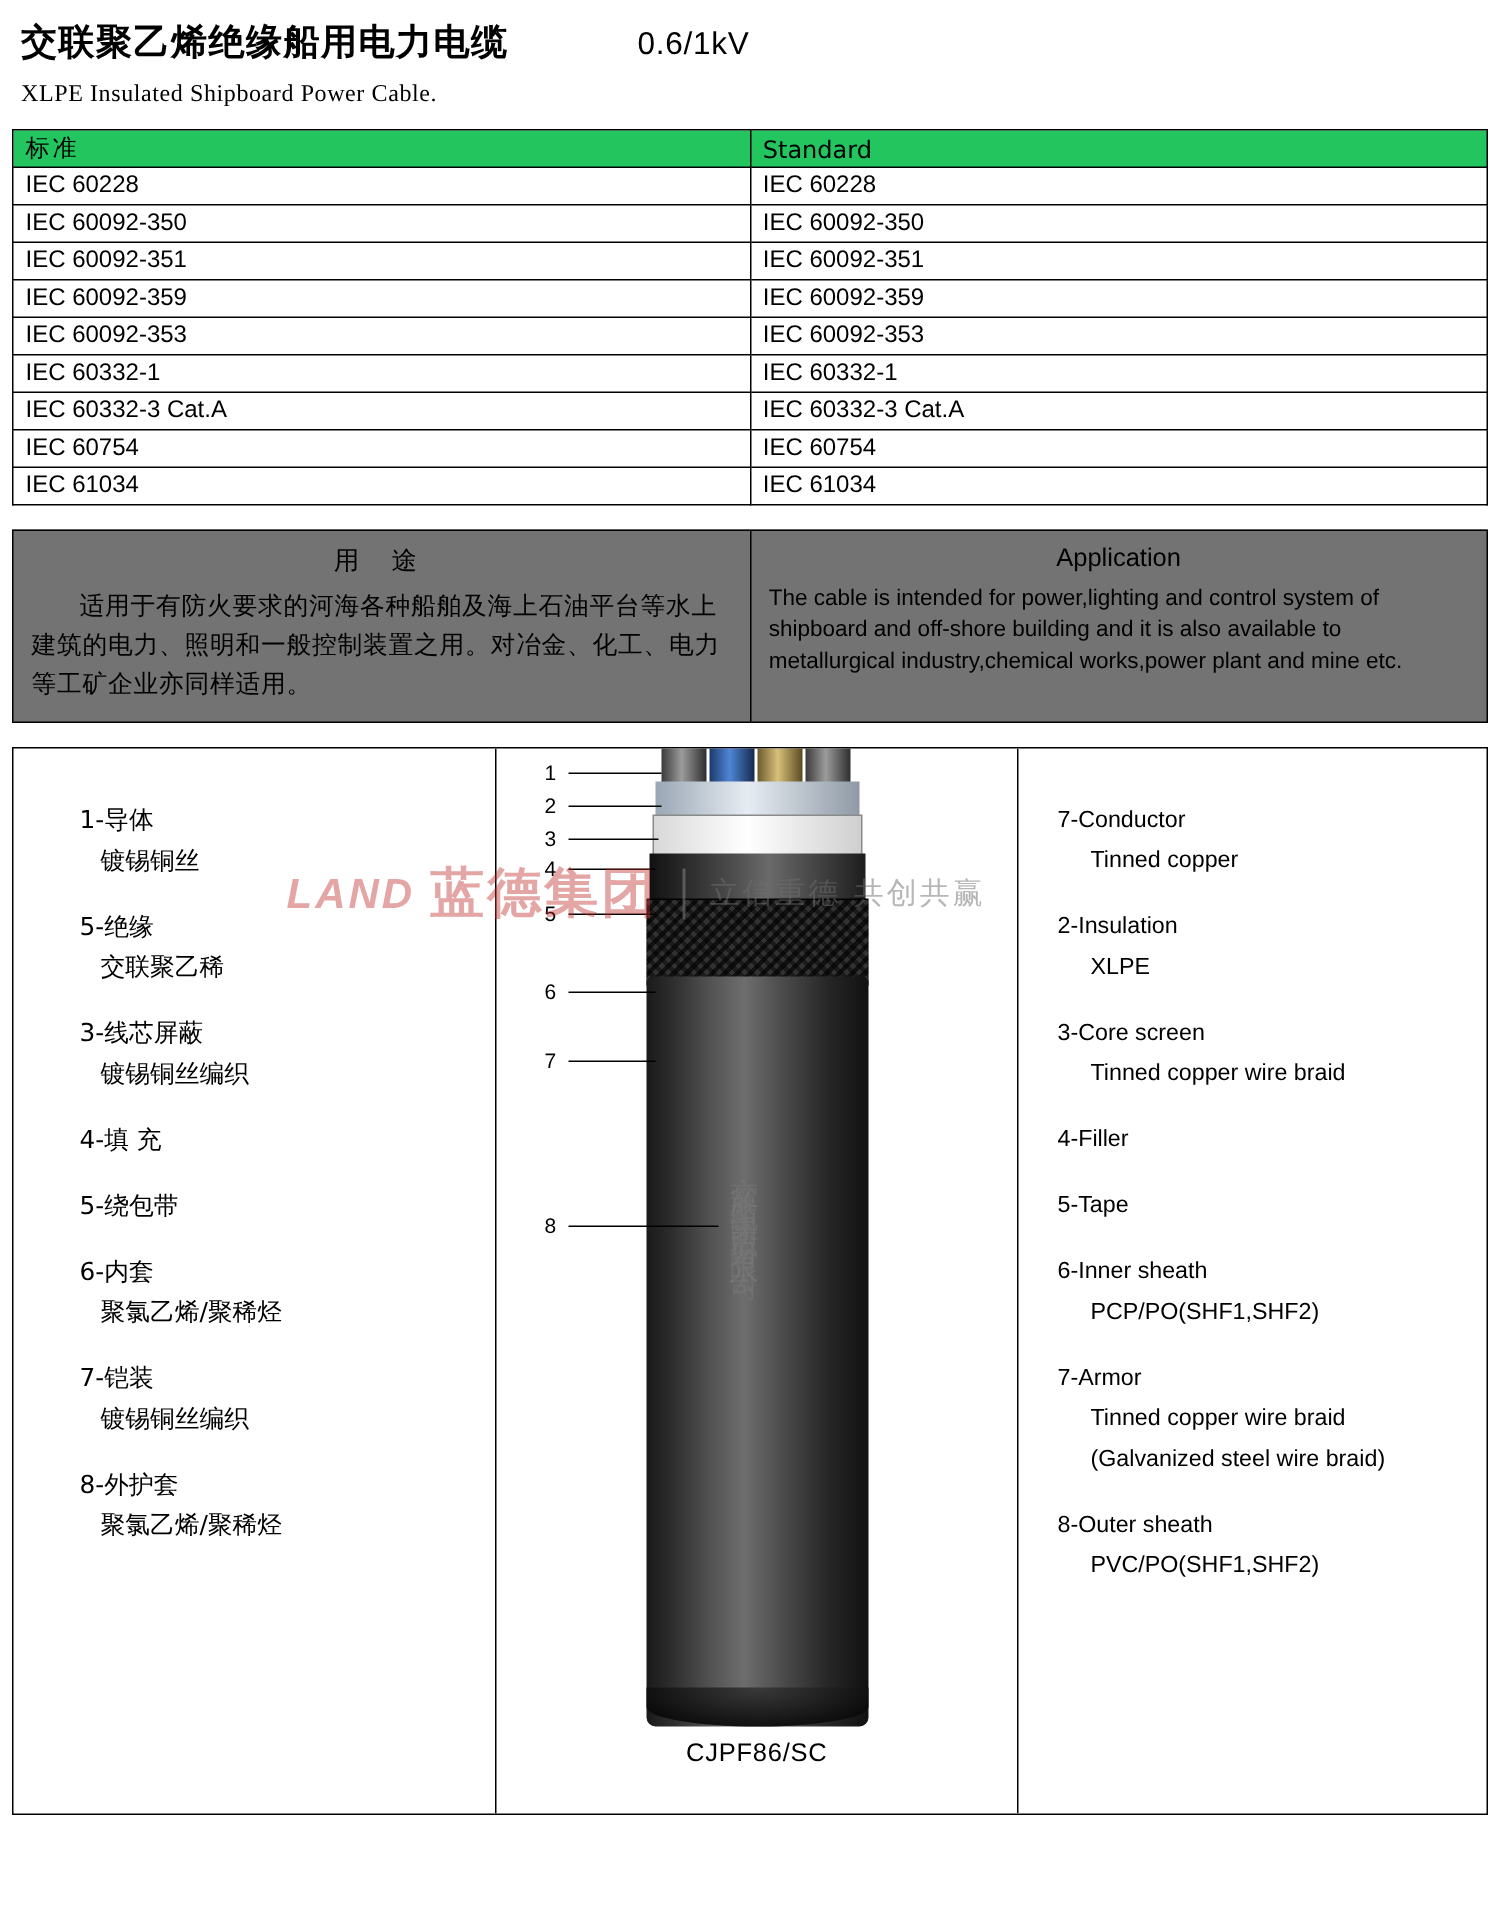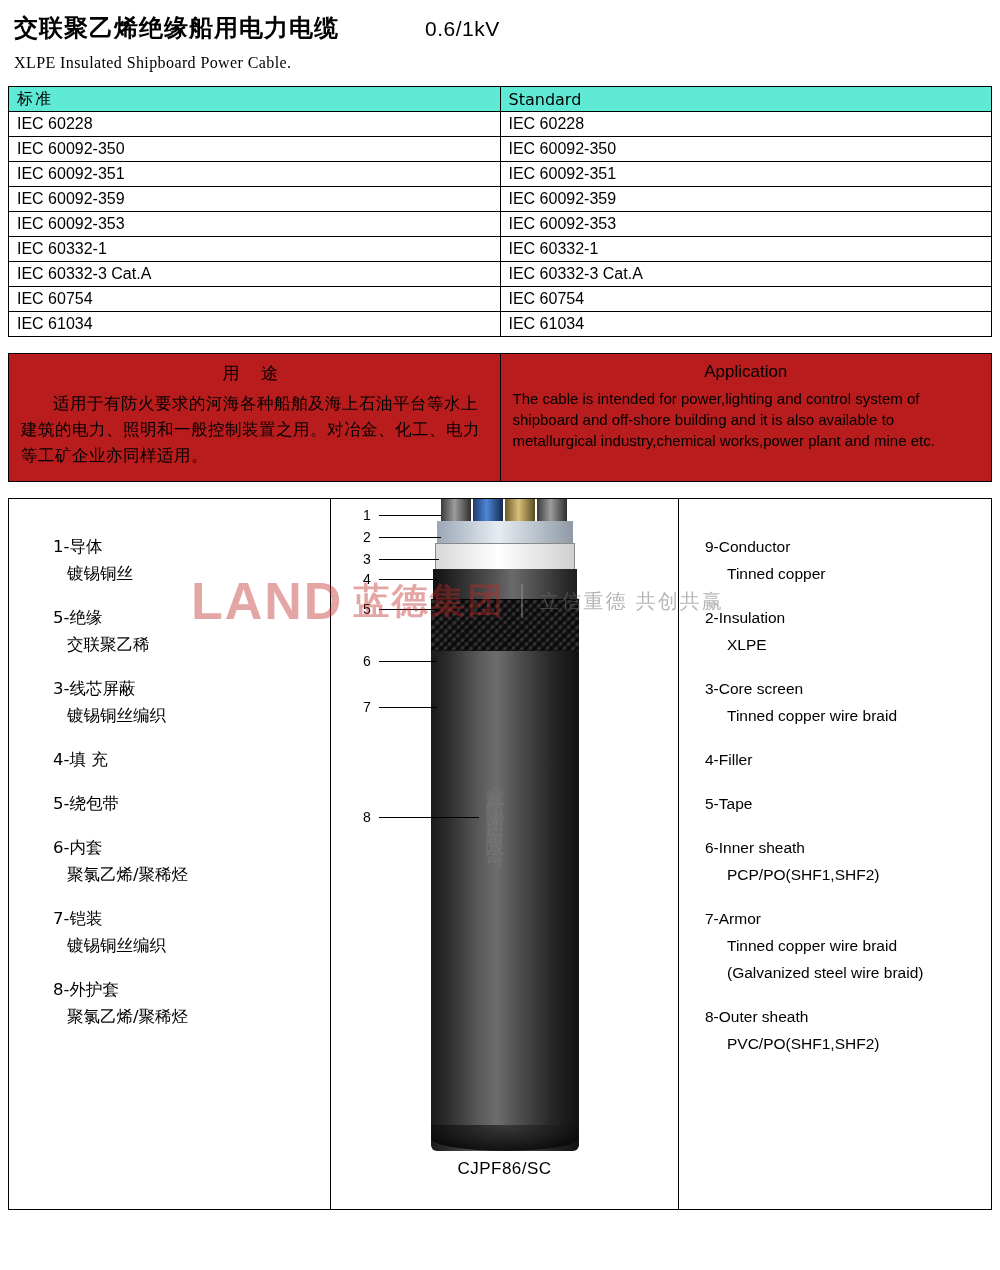--- a/index.html
+++ b/index.html
@@ -50,32 +50,32 @@
     table-layout: fixed;
   }
   .std-table td {
     border: 1px solid #000;
     height: 25px;
     padding: 0 8px;
     font-size: 16px;
     vertical-align: middle;
   }
   .std-table tr.head td {
-    background: #5eead4;
+    background: #22c55e;
     font-family: "DejaVu Sans", sans-serif;
     font-size: 16px;
   }
   .std-table tr.head td.cn { letter-spacing: 2px; }
 
   
   .app-wrap {
     margin-top: 16px;
     width: 984px;
     border: 1px solid #000;
-    background: #b91c1c;
+    background: #737373;
     display: flex;
   }
   .app-left {
     width: 492px;
     border-right: 1px solid #000;
     padding: 8px 12px 12px 12px;
   }
   .app-right {
     width: 491px;
     padding: 8px 12px 12px 12px;
@@ -247,22 +247,23 @@
     position: absolute;
     left: 182px;
     top: 72px;
     display: flex;
     align-items: center;
     pointer-events: none;
     white-space: nowrap;
     z-index: 5;
   }
   .wm-land {
-    font-size: 52px;
+    font-size: 28px;
     font-weight: bold;
+    font-style: italic;
     color: rgba(190,40,40,0.42);
     letter-spacing: 2px;
   }
   .wm-cn {
     font-family: Liberation Serif, serif;
     font-size: 36px;
     font-weight: bold;
     color: rgba(190,40,40,0.42);
     margin-left: 10px;
     letter-spacing: 2px;
@@ -421,21 +422,21 @@
         <div class="lead-num" style="left:32px; top:200px;">7</div>
         <div class="lead-num" style="left:32px; top:310px;">8</div>
 
         <div class="cable-caption">CJPF86/SC</div>
       </div>
     </div>
 
     <div class="col-en">
       <div class="leg-en">
         <div class="leg-en-item">
-          <div>9-Conductor</div>
+          <div>7-Conductor</div>
           <div class="sub">Tinned copper</div>
         </div>
         <div class="leg-en-item">
           <div>2-Insulation</div>
           <div class="sub">XLPE</div>
         </div>
         <div class="leg-en-item">
           <div>3-Core screen</div>
           <div class="sub">Tinned copper wire braid</div>
         </div>

